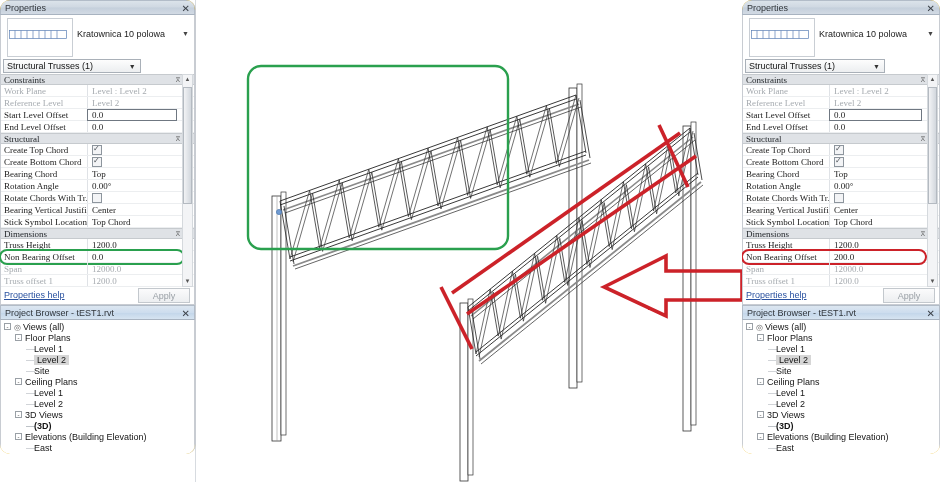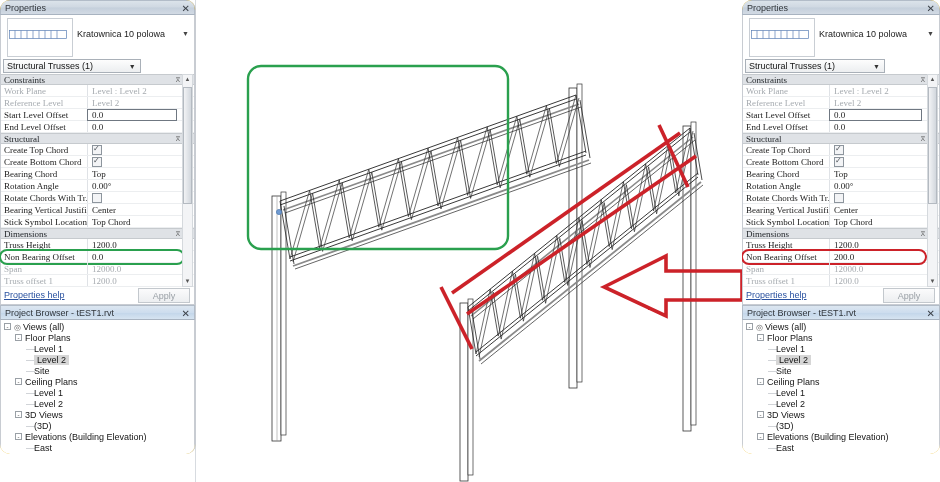--- a/index.html
+++ b/index.html
@@ -78,21 +78,21 @@
      font-size:9px;color:#9aa0a6;background:linear-gradient(to bottom,#fbfbfc,#eceef0);border:1px solid #c3c8cd;box-sizing:border-box;}
 
   
   .tree{border:1px solid #c8ccd2;border-top:none;background:#fff;height:164px;box-sizing:border-box;
      padding-top:2px;overflow:hidden;position:relative;}
   .ti{height:11px;line-height:11px;font-size:9px;white-space:nowrap;position:relative;color:#141414;}
   .ti .exp{display:inline-block;width:7px;height:7px;border:1px solid #9aa0a6;background:#fff;font-size:6px;
      line-height:6px;text-align:center;color:#333;margin-right:3px;position:relative;top:-1px;box-sizing:border-box;}
   .ti .dash{display:inline-block;width:8px;color:#b9bec3;}
   .ti .sel{background:#d6d6d6;padding:0 3px;}
-  .ti.bold{font-weight:normal;}
+  .ti.bold{font-weight:bold;}
   .ti .vicon{display:inline-block;width:9px;color:#666;font-size:8px;}
 
   
   .canvas{position:absolute;left:196px;top:0;width:546px;height:482px;background:#fff;overflow:hidden;}
   .canvas svg{display:block;}
 
   .sep{position:absolute;left:195px;top:0;width:1px;height:482px;background:#d7dbe0;}
 </style>
 </head>
 <body>

